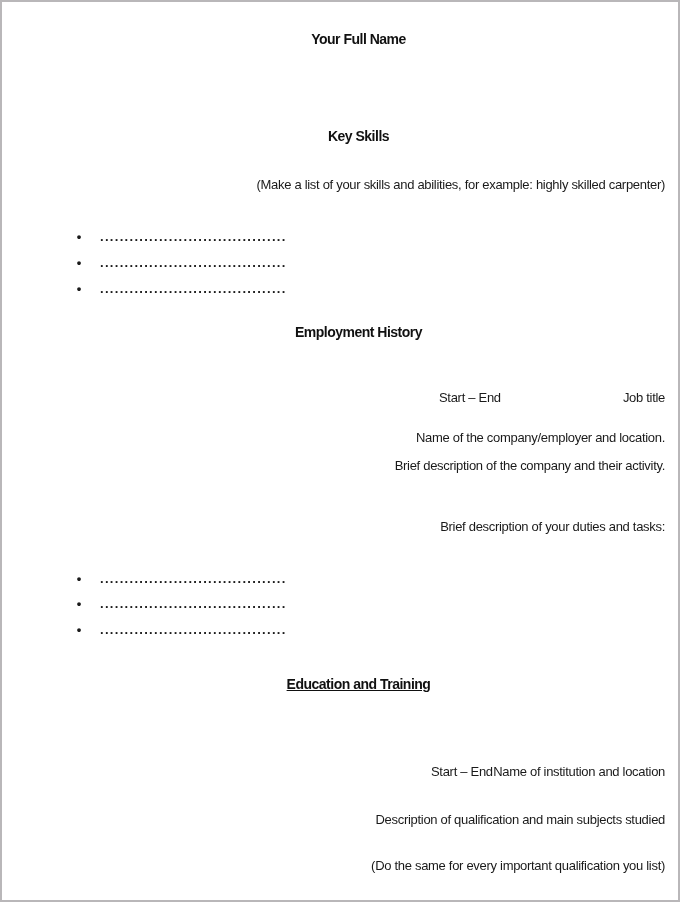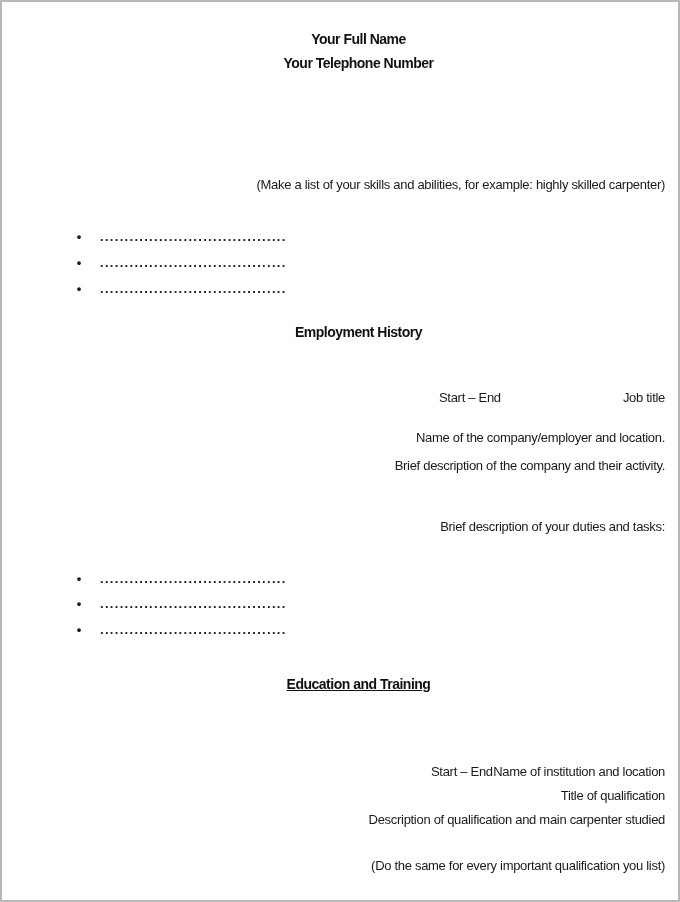--- a/index.html
+++ b/index.html
@@ -83,22 +83,22 @@
   .l-qual        { top: 785px; }
   .l-desc        { top: 809px; }
   .l-note        { top: 855px; }
 </style>
 </head>
 <body>
 
 <div class="page">
 
   <div class="line heading l-name">Your Full Name</div>
-  <div class="line heading l-phone">Your Telephone Number</div>
 
+  <div class="line heading l-skills-title">Key Skills</div>
   <div class="line l-skills-hint">(Make a list of your skills and abilities, for example: highly skilled carpenter)</div>
 
   <div class="bullet-row l-sk-b1">
     <span class="bullet-glyph">•</span><span class="leader-dots">......................................</span>
   </div>
   <div class="bullet-row l-sk-b2">
     <span class="bullet-glyph">•</span><span class="leader-dots">......................................</span>
   </div>
   <div class="bullet-row l-sk-b3">
     <span class="bullet-glyph">•</span><span class="leader-dots">......................................</span>
@@ -125,17 +125,16 @@
     <span class="bullet-glyph">•</span><span class="leader-dots">......................................</span>
   </div>
 
   <div class="line heading l-edu-title">Education and Training</div>
 
   <div class="line l-instrow">
     <span>Name of institution and location</span>
     <span class="col2 col2-edu">Start – End</span>
   </div>
 
-  <div class="line l-qual">Title of qualification</div>
-  <div class="line l-desc">Description of qualification and main carpenter studied</div>
+  <div class="line l-desc">Description of qualification and main subjects studied</div>
   <div class="line l-note">(Do the same for every important qualification you list)</div>
 
 </div>
 
 </body></html>

